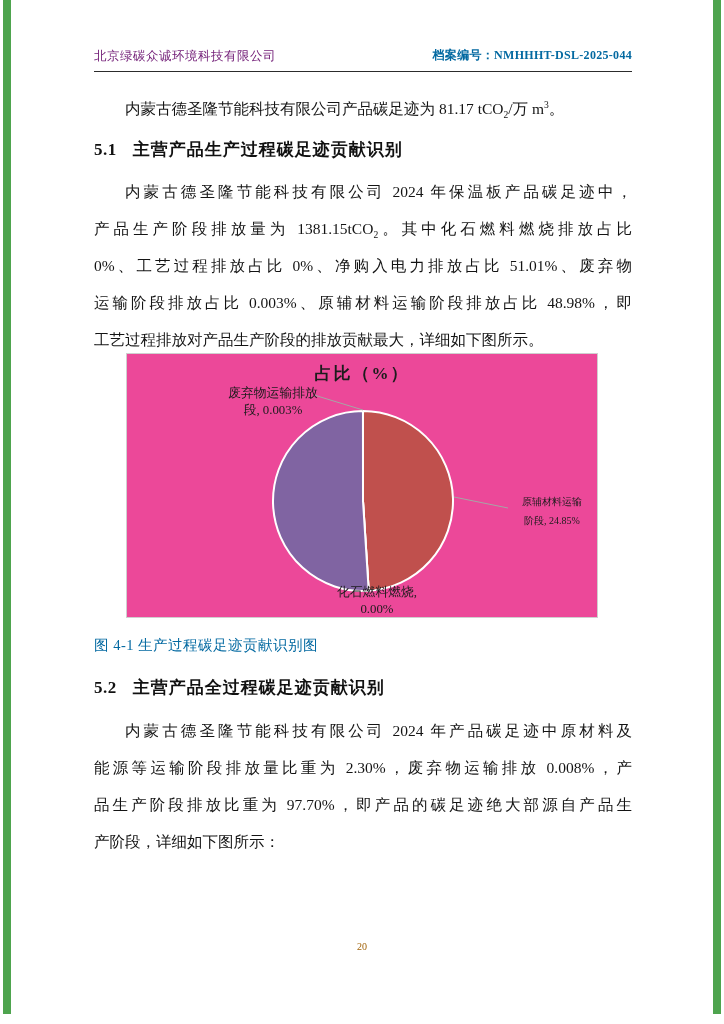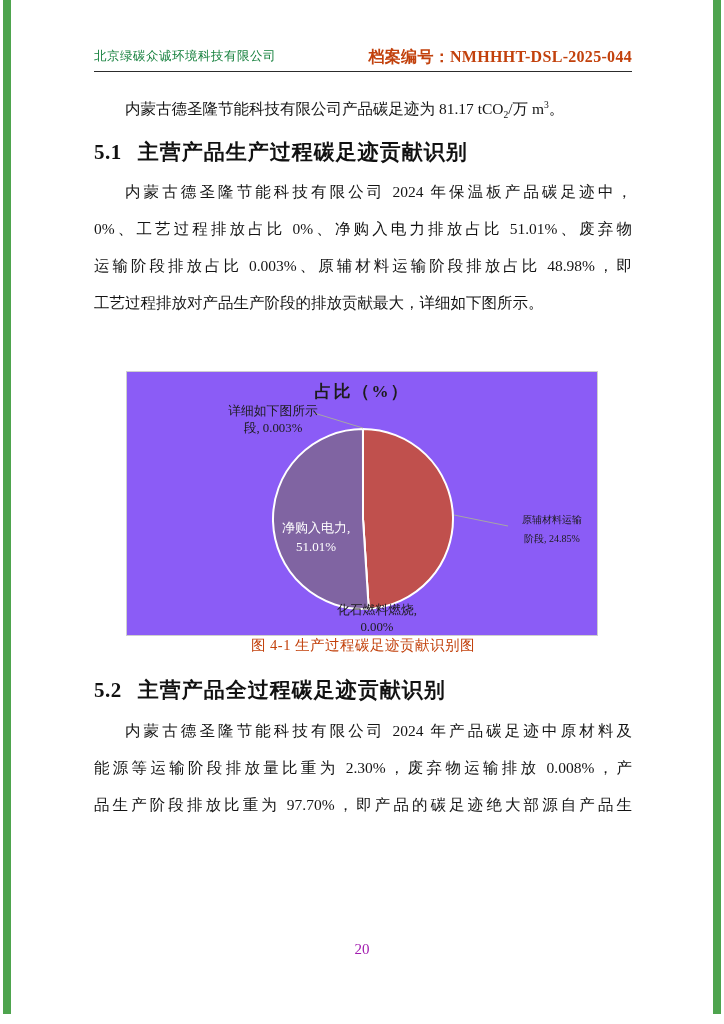--- a/index.html
+++ b/index.html
@@ -2,51 +2,51 @@
 <html><head>
 <meta charset="utf-8">
 <style>
   html,body{margin:0;padding:0;background:#ffffff;}
   .page{position:relative;width:724px;height:1024px;background:#fff;overflow:hidden;
         font-family:"Liberation Serif","DejaVu Serif",serif;color:#1a1a1a;}
   .side-bar{position:absolute;top:0;width:8px;height:1014px;}
   .side-bar.left{left:3px;}
   .side-bar.right{right:3px;}
 
-  .hdr-left{position:absolute;left:94px;top:48px;font-size:12.5px;color:#15803d;letter-spacing:.5px;}
-  .hdr-right{position:absolute;right:92px;top:47px;font-size:16px;font-weight:bold;color:#c2410c;letter-spacing:.3px;}
+  .hdr-left{position:absolute;left:94px;top:48px;font-size:12.5px;color:#701a75;letter-spacing:.5px;}
+  .hdr-right{position:absolute;right:92px;top:47px;font-size:12px;font-weight:bold;color:#0369a1;letter-spacing:.3px;}
   .hdr-rule{position:absolute;left:94px;right:92px;top:71px;border-top:1.6px solid #2c2c2c;}
 
   .content{position:absolute;left:94px;width:538px;}
   .intro{top:90px;}
   .pline{font-size:15.5px;line-height:37px;text-align:justify;text-align-last:justify;color:#141414;}
   .pline.first{text-indent:31px;font-family:Liberation Serif, serif;}
   .pline.last{text-align-last:left;}
   sub,sup{font-size:62%;line-height:0;}
 
-  .heading{position:absolute;left:94px;font-size:21px;font-weight:bold;color:#111;}
+  .heading{position:absolute;left:94px;font-size:17px;font-weight:bold;color:#111;}
   .h51{top:138px;}
   .h52{top:676px;}
   .heading .h-num{display:inline-block;margin-right:16px;letter-spacing:.5px;}
   .heading .h-title{letter-spacing:1px;}
 
   .para51{top:173px;}
   .para52{top:712px;}
 
-  .chart{position:absolute;left:126px;top:371px;width:470px;height:263px;border:1px solid #cfcfcf;background:#8b5cf6;}
+  .chart{position:absolute;left:126px;top:353px;width:470px;height:263px;border:1px solid #cfcfcf;background:#ec4899;}
   .chart-title{position:absolute;top:8px;left:0;right:0;text-align:center;font-size:17px;font-weight:bold;letter-spacing:2px;color:#1c1c1c;}
   .chart svg{position:absolute;left:0;top:0;}
   .pie-label{position:absolute;font-size:12.8px;line-height:17px;text-align:center;color:#1c1c1c;}
   .lbl-waste{left:100px;top:31px;width:92px;}
   .lbl-raw{left:383px;top:138px;width:84px;line-height:19px;font-size:10px;}
   .lbl-power{left:140px;top:146px;width:98px;color:#ffffff;font-size:13px;line-height:19px;}
   .lbl-fossil{left:200px;top:230px;width:100px;}
 
-  .caption{position:absolute;left:94px;width:538px;top:636px;text-align:center;font-size:14.5px;color:#c2410c;letter-spacing:.5px;}
-  .page-num{position:absolute;left:0;right:0;top:941px;text-align:center;font-size:15px;color:#a21caf;}
+  .caption{position:absolute;left:94px;width:538px;top:636px;font-size:14.5px;color:#0369a1;letter-spacing:.5px;}
+  .page-num{position:absolute;left:0;right:0;top:941px;text-align:center;font-size:10px;color:#a16207;}
 </style>
 </head>
 <body>
 
 <div class="page">
 
   <div class="side-bar left" style="background: rgb(78, 164, 78);"></div>
   <div class="side-bar right" style="background: rgb(78, 164, 78);"></div>
 
   <div class="hdr-left">北京绿碳众诚环境科技有限公司</div>
@@ -56,62 +56,60 @@
   <div class="content intro" style="position:absolute;">
       <div class="pline first last">内蒙古德圣隆节能科技有限公司产品碳足迹为 81.17 tCO<sub>2</sub>/万 m<sup>3</sup>。</div>
     </div>
 
   <div class="heading h51">
     <span class="h-num">5.1</span><span class="h-title">主营产品生产过程碳足迹贡献识别</span>
   </div>
 
   <div class="content para51" style="position:absolute;">
       <div class="pline first">内蒙古德圣隆节能科技有限公司 2024 年保温板产品碳足迹中，</div>
+      <div class="pline">产品生产阶段排放量为 1381.15tCO<sub>2</sub>。其中化石燃料燃烧排放占比</div>
       <div class="pline">0%、工艺过程排放占比 0%、净购入电力排放占比 51.01%、废弃物</div>
       <div class="pline">运输阶段排放占比 0.003%、原辅材料运输阶段排放占比 48.98%，即</div>
       <div class="pline last">工艺过程排放对产品生产阶段的排放贡献最大，详细如下图所示。</div>
     </div>
 
   <div class="chart">
     <div class="chart-title">占比（%）</div>
     <svg id="pie" width="470" height="263" viewBox="0 0 470 263">
       <g id="slices">
           <path d="M 236 147 L 236 57 A 90 90 0 0 1 241.75572395378444 236.81576499572796 Z" fill="#c0504d" stroke="#ffffff" stroke-width="2" stroke-linejoin="round"></path>
           <path d="M 236 147 L 241.75572395378444 236.81576499572796 A 90 90 0 0 1 241.7331499312155 236.8172087735207 Z" fill="#4f81bd" stroke="#ffffff" stroke-width="2" stroke-linejoin="round"></path>
           <path d="M 236 147 L 241.7331499312155 236.8172087735207 A 90 90 0 1 1 235.96858407410215 57.0000054831135 Z" fill="#8064a2" stroke="#ffffff" stroke-width="2" stroke-linejoin="round"></path>
           <path d="M 236 147 L 235.98303489081786 57.00000159897185 A 90 90 0 0 1 235.96858407410215 57.0000054831135 Z" fill="#9bbb59" stroke="#ffffff" stroke-width="2" stroke-linejoin="round"></path>
         </g>
       <line x1="187" y1="41" x2="236" y2="56" stroke-width="1" stroke="#a6a6a6"></line>
       <line x1="327" y1="143" x2="381" y2="154" stroke-width="1" stroke="#a6a6a6"></line>
     </svg>
     <div class="pie-label lbl-waste">
-        <div>详细如下图所示</div>
+        <div>废弃物运输排放</div>
         <div>段, 0.003%</div>
       </div>
     <div class="pie-label lbl-raw">
         <div>原辅材料运输</div>
         <div>阶段, 24.85%</div>
-      </div>
-    <div class="pie-label lbl-power">
-        <div>净购入电力,</div>
-        <div>51.01%</div>
       </div>
     <div class="pie-label lbl-fossil">
         <div>化石燃料燃烧,</div>
         <div>0.00%</div>
       </div>
   </div>
 
   <div class="caption">图 4-1 生产过程碳足迹贡献识别图</div>
 
   <div class="heading h52">
     <span class="h-num">5.2</span><span class="h-title">主营产品全过程碳足迹贡献识别</span>
   </div>
 
   <div class="content para52" style="position:absolute;">
       <div class="pline first">内蒙古德圣隆节能科技有限公司 2024 年产品碳足迹中原材料及</div>
       <div class="pline">能源等运输阶段排放量比重为 2.30%，废弃物运输排放 0.008%，产</div>
       <div class="pline">品生产阶段排放比重为 97.70%，即产品的碳足迹绝大部源自产品生</div>
+      <div class="pline last">产阶段，详细如下图所示：</div>
     </div>
 
   <div class="page-num">20</div>
 
 </div>
 
 </body></html>

